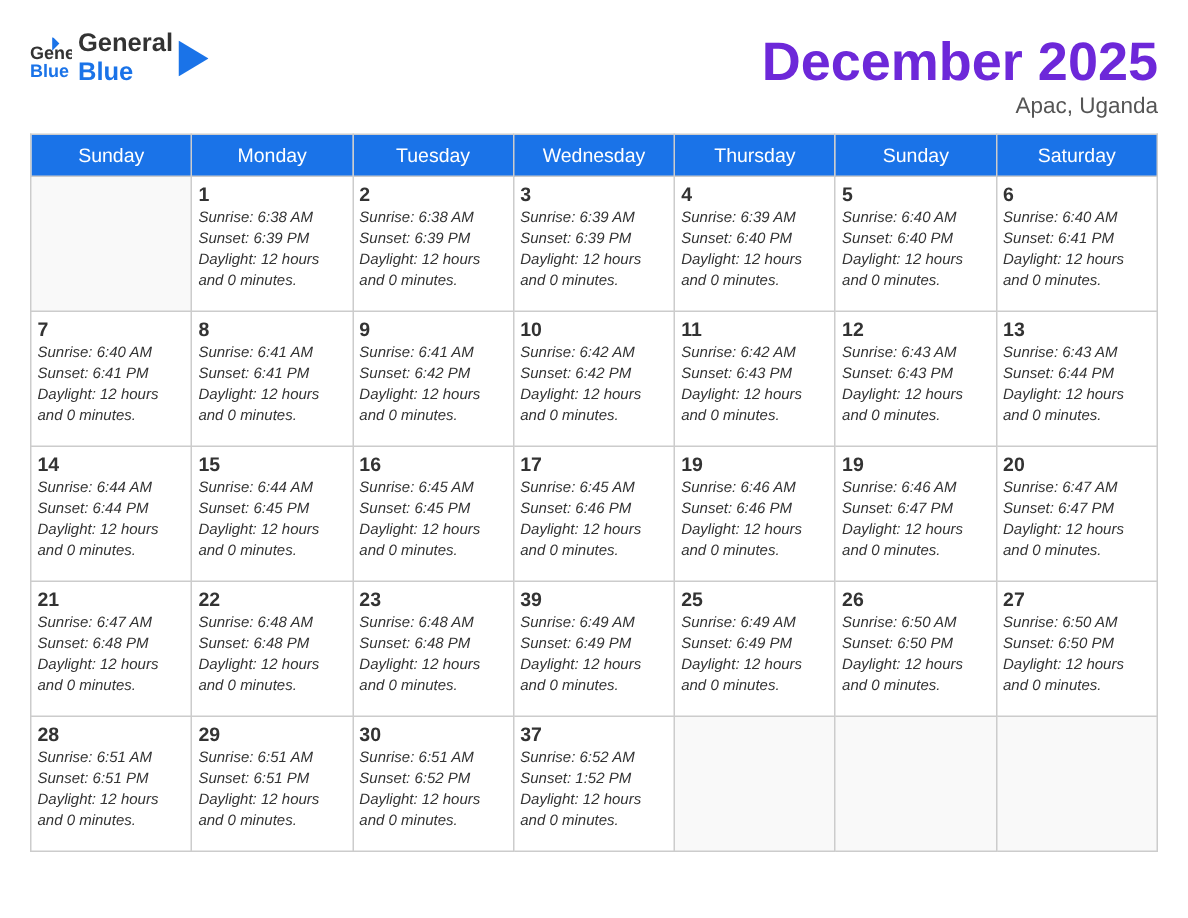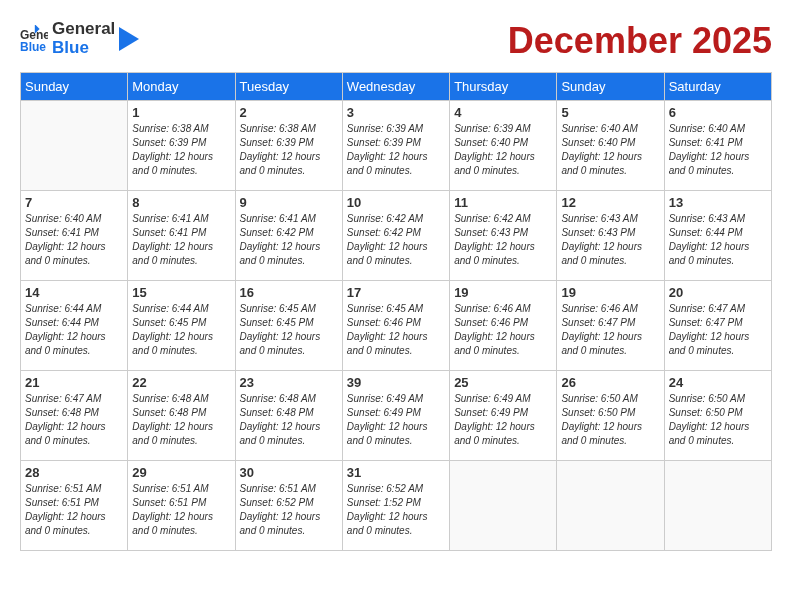--- a/index.html
+++ b/index.html
@@ -24,36 +24,36 @@
     .logo-icon {
       width: 28px;
       height: 28px;
     }
     .title-block {
       text-align: right;
     }
     .month-title {
       font-size: 36px;
       font-weight: bold;
-      color: #b91c1c;
+      color: #6d28d9;
     }
     .location {
       font-size: 15px;
       color: #555;
     }
     .calendar-table {
       width: 100%;
       border-collapse: collapse;
       font-size: 11px;
     }
     .calendar-table th {
       background-color: #1a73e8;
       color: #fff;
       padding: 6px 4px;
-      text-align: left;
+      text-align: center;
       font-size: 13px;
       font-weight: normal;
       border: 1px solid #ccc;
     }
     .calendar-table td {
       border: 1px solid #ccc;
       vertical-align: top;
       padding: 4px;
       width: calc(100% / 7);
       min-height: 80px;
@@ -89,20 +89,21 @@
     <div>
       <div style="font-size:17px;font-weight:bold;color:#333;line-height:1.1">General</div>
       <div style="font-size:17px;font-weight:bold;color:#1a73e8;line-height:1.1">Blue</div>
     </div>
     <svg width="20" height="24" viewBox="0 0 20 24">
       <polygon points="0,0 20,12 0,24" fill="#1a73e8"></polygon>
     </svg>
   </div>
   <div class="title-block">
     <div class="month-title">December 2025</div>
+    <div class="location">Apac, Uganda</div>
   </div>
 </div>
 
 <table class="calendar-table">
   <thead>
     <tr>
     <th>Sunday</th>
         <th>Monday</th>
         <th>Tuesday</th>
         <th>Wednesday</th>
@@ -270,21 +271,21 @@
 Sunset: 6:49 PM
 Daylight: 12 hours and 0 minutes.</div>
         </td>
         <td>
           <span class="day-number">26</span>
           <div class="day-info" style="white-space: pre-line;">Sunrise: 6:50 AM
 Sunset: 6:50 PM
 Daylight: 12 hours and 0 minutes.</div>
         </td>
         <td>
-          <span class="day-number">24</span>
+          <span class="day-number">27</span>
           <div class="day-info" style="white-space: pre-line;">Sunrise: 6:50 AM
 Sunset: 6:50 PM
 Daylight: 12 hours and 0 minutes.</div>
         </td>
       </tr>
       <tr>
         <td>
           <span class="day-number">28</span>
           <div class="day-info" style="white-space: pre-line;">Sunrise: 6:51 AM
 Sunset: 6:51 PM
@@ -296,21 +297,21 @@
 Sunset: 6:51 PM
 Daylight: 12 hours and 0 minutes.</div>
         </td>
         <td>
           <span class="day-number">30</span>
           <div class="day-info" style="white-space: pre-line;">Sunrise: 6:51 AM
 Sunset: 6:52 PM
 Daylight: 12 hours and 0 minutes.</div>
         </td>
         <td>
-          <span class="day-number">31</span>
+          <span class="day-number">37</span>
           <div class="day-info" style="white-space: pre-line;">Sunrise: 6:52 AM
 Sunset: 1:52 PM
 Daylight: 12 hours and 0 minutes.</div>
         </td>
         <td class="empty-cell"></td>
         <td class="empty-cell"></td>
         <td class="empty-cell"></td>
       </tr>
     </tbody>
 </table>

